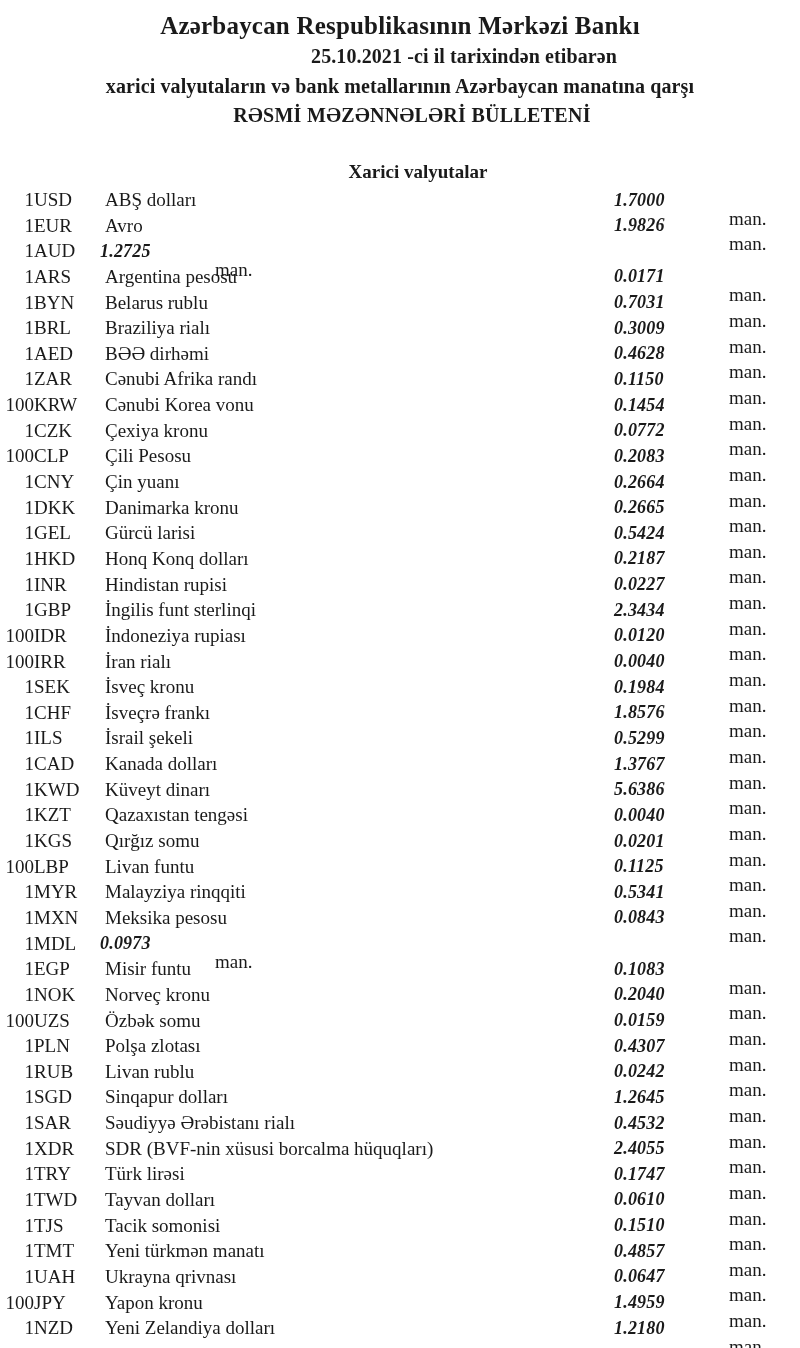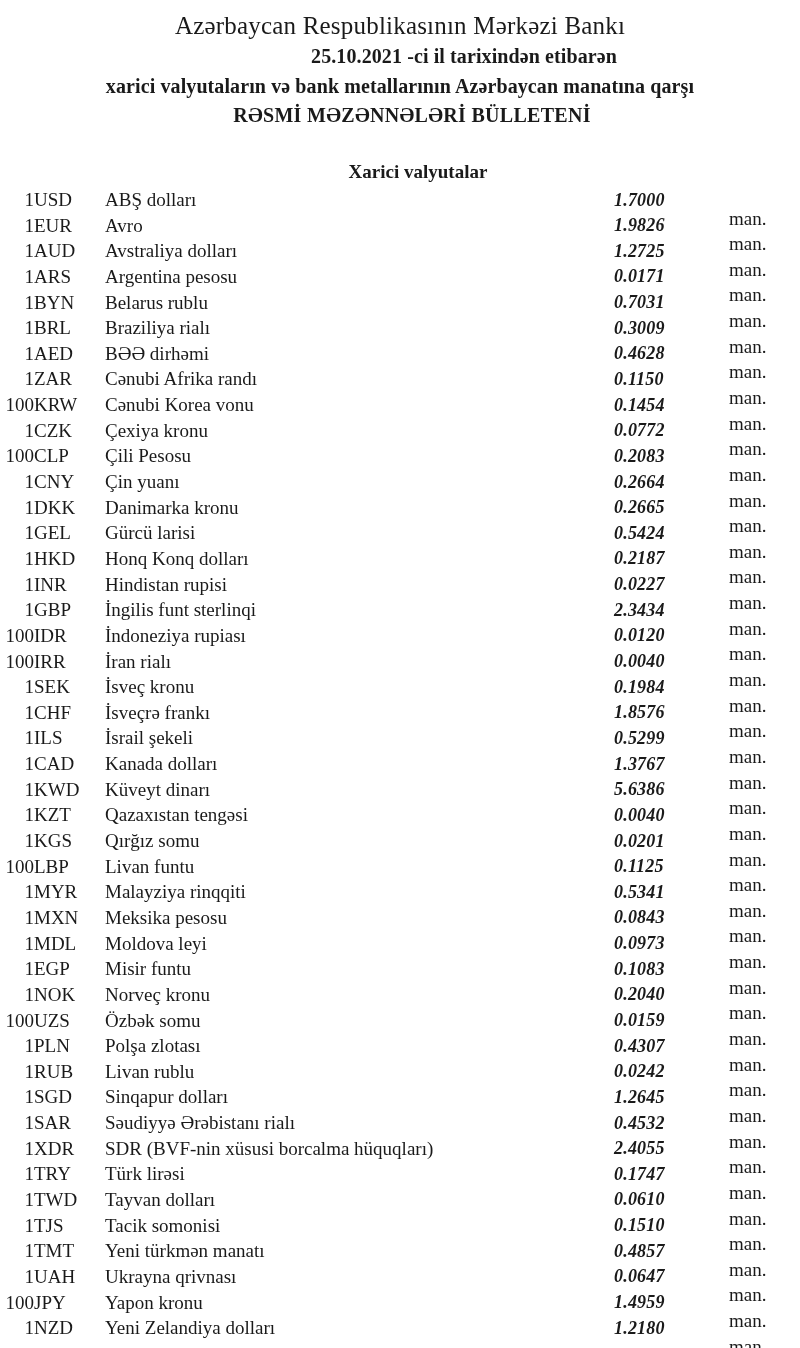--- a/index.html
+++ b/index.html
@@ -16,21 +16,21 @@
     -webkit-font-smoothing: antialiased;
   }
   .page {
     width: 800px;
     height: 1348px;
     background: #ffffff;
     position: relative;
   }
   .bank-title {
     font-size: 25px;
-    font-weight: normal;
+    font-weight: bold;
     text-align: center;
     margin: 9px 0 0 0;
     line-height: 33px;
     letter-spacing: 0.2px;
   }
   .hline {
     font-size: 20px;
     font-weight: bold;
     text-align: center;
     line-height: 29.5px;
@@ -116,21 +116,20 @@
       <div class="row">
         <span class="c-qty">1</span>
         <span class="c-code">EUR</span>
         <span class="c-name">Avro</span>
         <span class="c-rate">1.9826</span>
         <span class="c-unit">man.</span>
       </div>
       <div class="row">
         <span class="c-qty">1</span>
         <span class="c-code">AUD</span>
-        <span class="c-name">Avstraliya dolları</span>
         <span class="c-rate">1.2725</span>
         <span class="c-unit">man.</span>
       </div>
       <div class="row">
         <span class="c-qty">1</span>
         <span class="c-code">ARS</span>
         <span class="c-name">Argentina pesosu</span>
         <span class="c-rate">0.0171</span>
         <span class="c-unit">man.</span>
       </div>
@@ -305,21 +304,20 @@
       <div class="row">
         <span class="c-qty">1</span>
         <span class="c-code">MXN</span>
         <span class="c-name">Meksika pesosu</span>
         <span class="c-rate">0.0843</span>
         <span class="c-unit">man.</span>
       </div>
       <div class="row">
         <span class="c-qty">1</span>
         <span class="c-code">MDL</span>
-        <span class="c-name">Moldova leyi</span>
         <span class="c-rate">0.0973</span>
         <span class="c-unit">man.</span>
       </div>
       <div class="row">
         <span class="c-qty">1</span>
         <span class="c-code">EGP</span>
         <span class="c-name">Misir funtu</span>
         <span class="c-rate">0.1083</span>
         <span class="c-unit">man.</span>
       </div>

